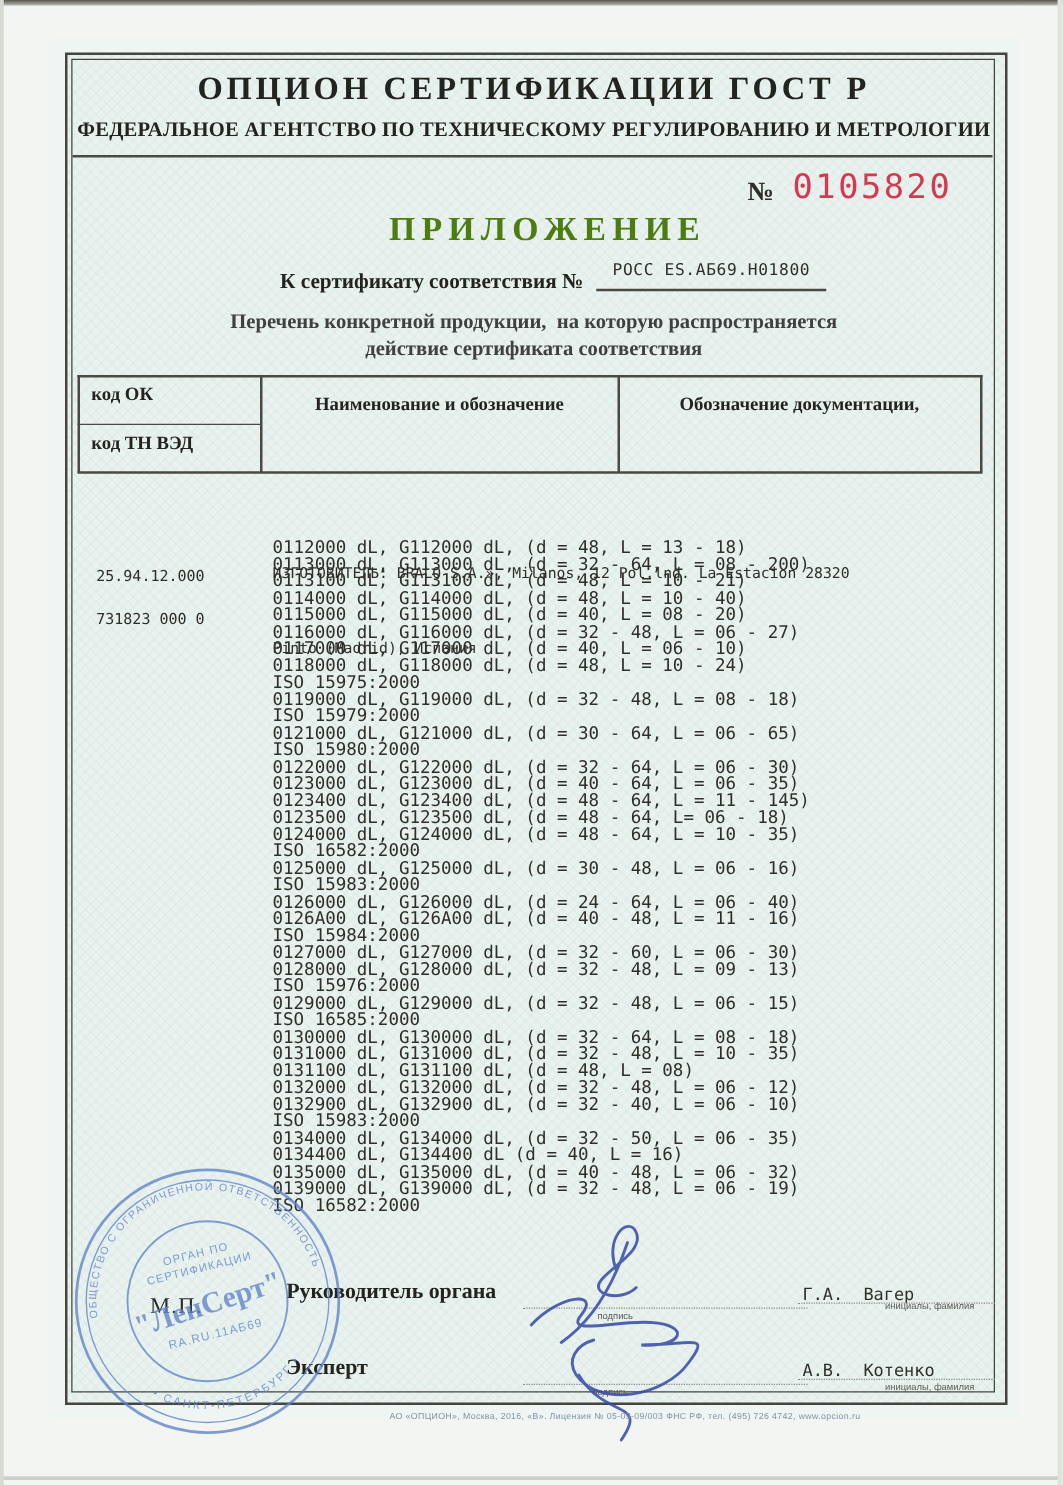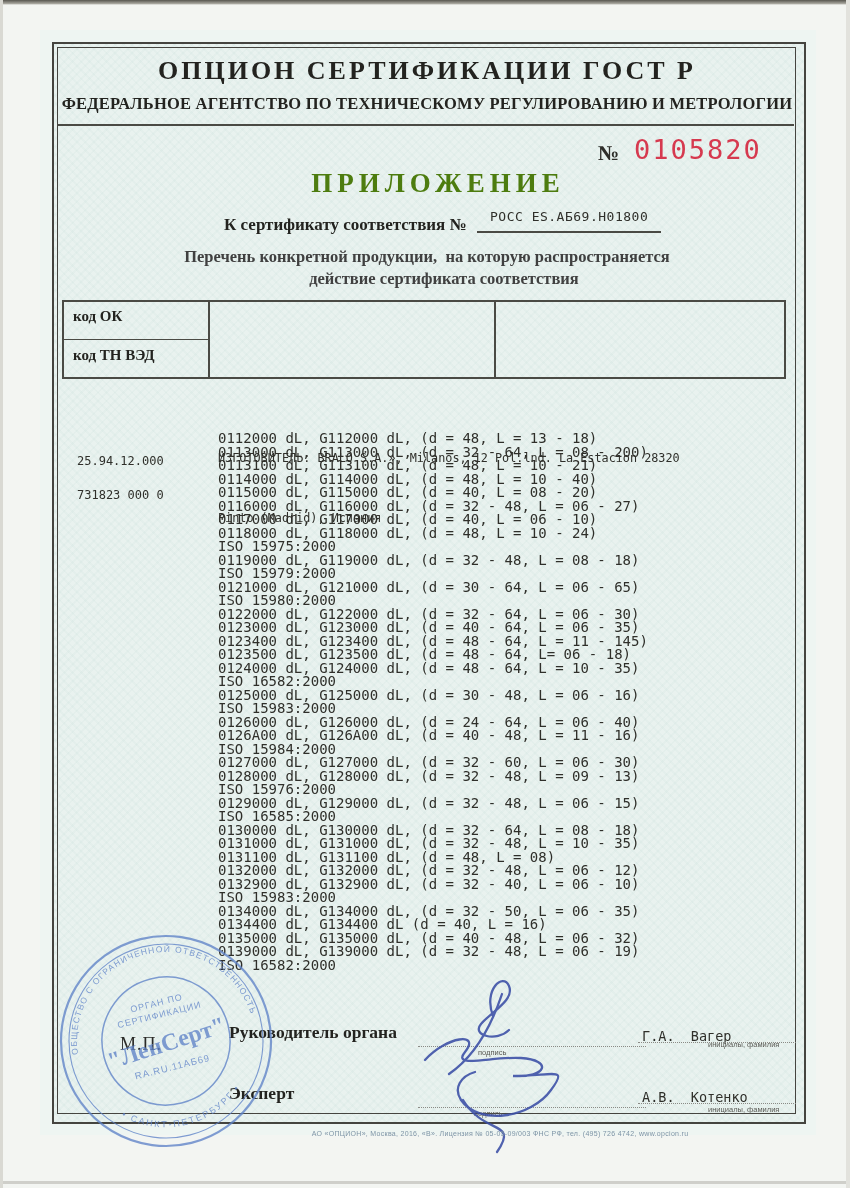--- a/index.html
+++ b/index.html
@@ -41,21 +41,21 @@
   .num-value{left:634px;top:134px;font-family:"DejaVu Sans Mono",monospace;
     font-size:27px;letter-spacing:2px;color:#d6394f;}
   .appendix{left:52px;top:168px;width:750px;text-align:center;
     font-size:27px;font-weight:bold;letter-spacing:5px;color:#4d7c0f;margin-left:11px;}
   .cert-label{left:224px;top:215px;font-size:17px;font-weight:bold;color:#23231f;}
   .cert-value{left:490px;top:209px;font-family:"DejaVu Sans Mono",monospace;
     font-size:13px;letter-spacing:.5px;color:#33332e;}
   .cert-underline{left:477px;top:231px;width:184px;height:1.5px;background:#4a4a44;}
   .subtitle{left:52px;width:750px;text-align:center;font-size:16.5px;font-weight:bold;
     color:#404040;white-space:pre;}
-  .sub1{top:247px;} .sub2{top:269px;margin-left:17px;}
+  .sub1{top:247px;} .sub2{top:269px;}
   
   .tline{background:#4a4a44;}
   .cell{font-size:15px;font-weight:bold;color:#23231f;}
   .cell-center{text-align:center;line-height:22px;}
   
   .mono{font-family:"DejaVu Sans Mono",monospace;color:#2f2f2a;white-space:pre;}
   .manufacturer{left:218px;top:408px;font-size:11.8px;line-height:20px;}
   .products{left:218px;top:432px;font-size:14px;line-height:13.5px;}
   .okcode{left:77px;top:454px;font-size:12px;}
   .tnved{left:77px;top:488px;font-size:12px;}
@@ -99,22 +99,24 @@
 <div class="abs tline" style="left:62px;top:300px;width:724px;height:1.6px;"></div>
 <div class="abs tline" style="left:62px;top:377px;width:724px;height:1.6px;"></div>
 <div class="abs tline" style="left:62px;top:300px;width:1.6px;height:78px;"></div>
 <div class="abs tline" style="left:784px;top:300px;width:1.6px;height:78px;"></div>
 <div class="abs tline" style="left:208px;top:300px;width:1.6px;height:78px;"></div>
 <div class="abs tline" style="left:494px;top:300px;width:1.6px;height:78px;"></div>
 <div class="abs tline" style="left:62px;top:339px;width:147px;height:1.2px;"></div>
 <div class="abs cell" style="left:73px;top:308px;">код ОК</div>
 <div class="abs cell" style="left:73px;top:347px;">код ТН ВЭД</div>
 <div class="abs cell cell-center" style="left:209px;top:313px;width:285px;">
+  <div>Наименование и обозначение</div>
 </div>
 <div class="abs cell cell-center" style="left:495px;top:313px;width:289px;">
+  <div>Обозначение документации,</div>
 </div>
 
 <div class="abs mono manufacturer">
   <div>ИЗГОТОВИТЕЛЬ: BRALO S.A.», Milanos, 12 Pol.lnd. La Estacion 28320</div>
   <div>Pinto (Madrid), Испания</div>
 </div>
 <div class="abs mono okcode">25.94.12.000</div>
 <div class="abs mono tnved">731823 000 0</div>
 <div class="abs mono products">0112000 dL, G112000 dL, (d = 48, L = 13 - 18)
 0113000 dL, G113000 dL, (d = 32 - 64, L = 08 - 200)

